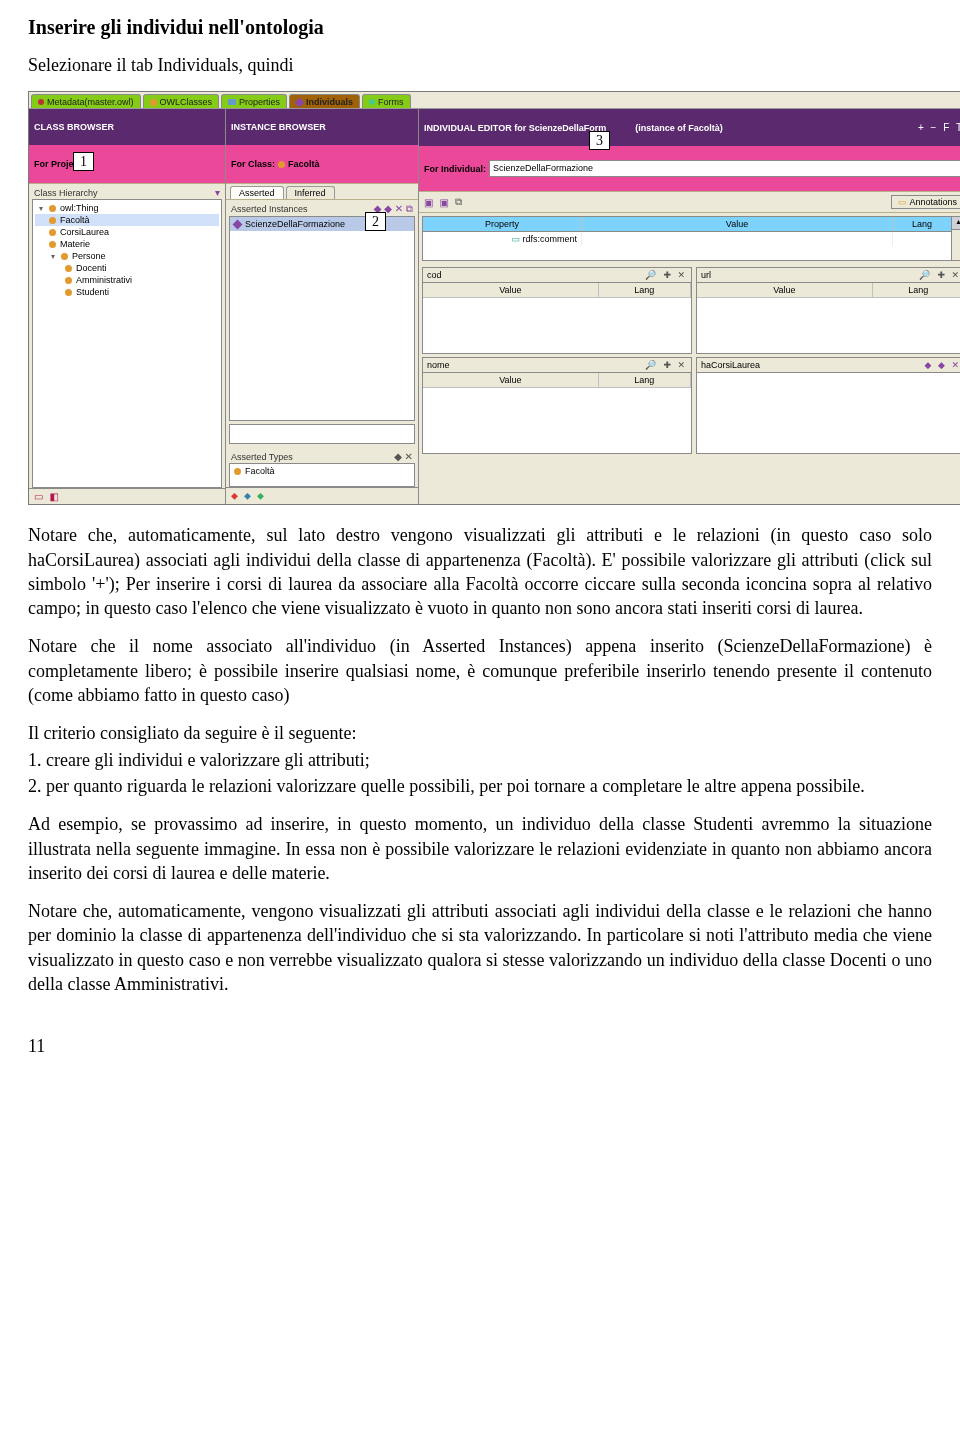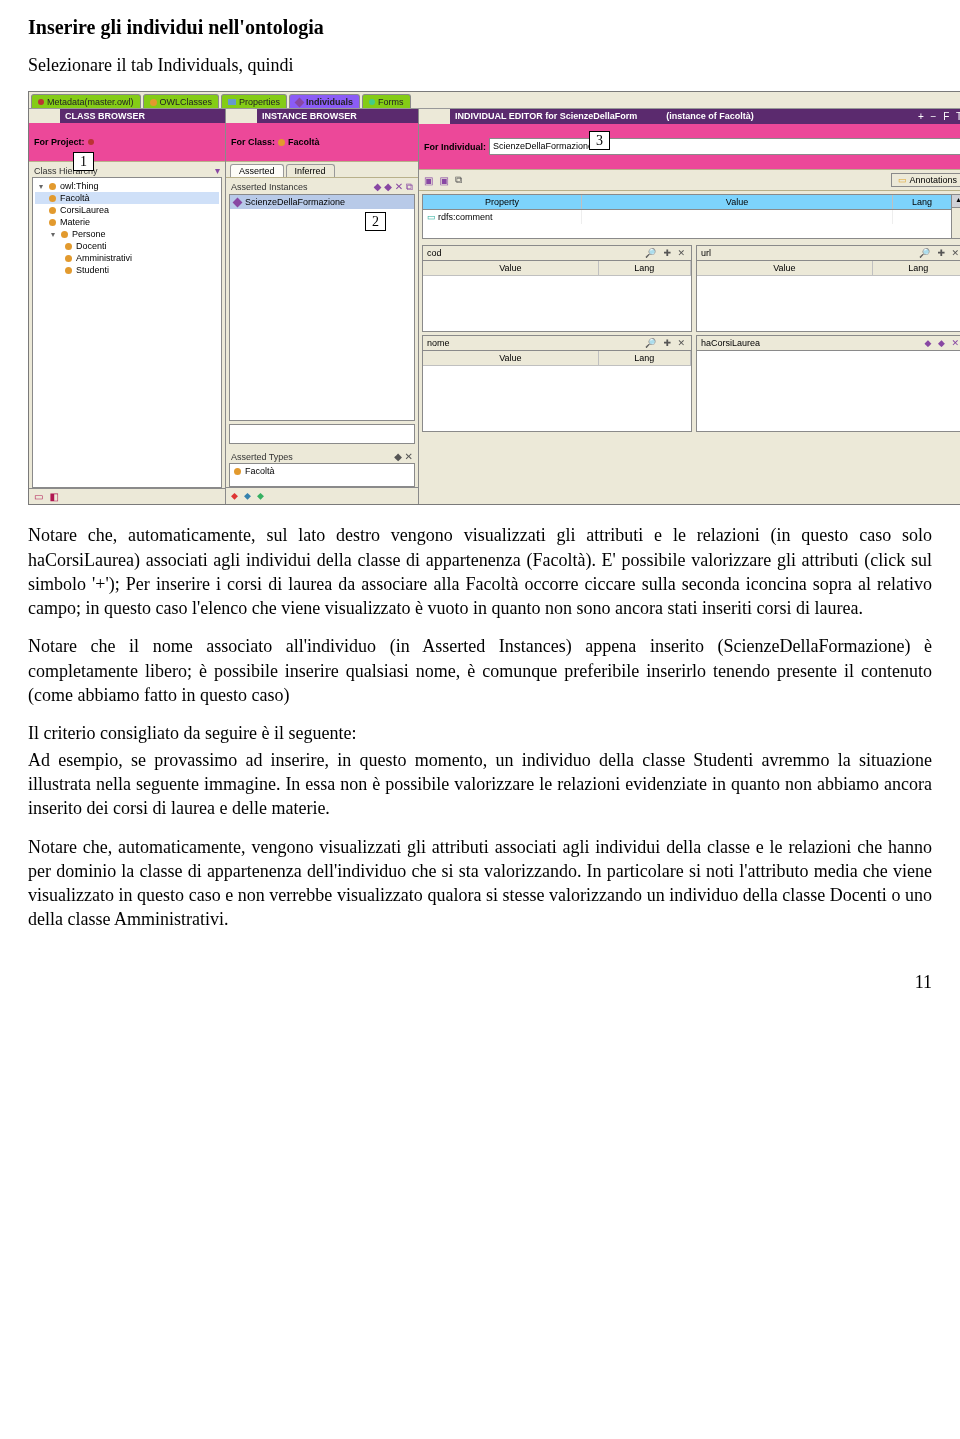--- a/index.html
+++ b/index.html
@@ -17,21 +17,21 @@
   }
   h2 {
     font-size: 20px;
     font-weight: bold;
     margin: 0 0 14px 0;
   }
   p { margin: 0 0 14px 0; line-height: 1.35; }
   p.justify { text-align: justify; }
   ol { margin: 0 0 14px 0; padding-left: 18px; }
   li { margin-bottom: 2px; text-align: justify; line-height: 1.35; }
-  .page-number { text-align: right; margin-top: 40px; font-size: 18px; }
+  .page-number { margin-top: 40px; font-size: 18px; }
 
   
   .app {
     width: 940px;
     border: 1px solid #7a7a7a;
     background: #ece9d8;
     margin: 12px 0 18px 0;
     font-family: Tahoma, Arial, sans-serif;
     font-size: 10px;
     position: relative;
@@ -48,45 +48,44 @@
     border: 1px solid #8a8a8a;
     border-bottom: none;
     padding: 2px 6px 1px 6px;
     border-radius: 3px 3px 0 0;
     display: flex;
     align-items: center;
     gap: 3px;
     font-size: 9px;
     color: #222;
   }
-  .app-tab.active { background: #8b5cf6; font-weight: bold; }
+  .app-tab.active { background: #a16207; font-weight: bold; }
   .bullet-red { width: 6px; height: 6px; background: #b33; border-radius: 50%; display:inline-block;}
   .bullet-green { width: 6px; height: 6px; background: #4c8; border-radius: 50%; display:inline-block;}
   .bullet-blue { width: 8px; height: 6px; background: #69c; display:inline-block;}
   .bullet-purple { width: 7px; height: 7px; background: #8847a3; transform: rotate(45deg); display:inline-block;}
   .bullet-orange { width: 7px; height: 7px; border-radius:50%; background: #e29a2e; display:inline-block;}
 
   .panels { display: flex; height: 395px; }
   .panel {
     border-right: 1px solid #8a8a8a;
     display: flex;
     flex-direction: column;
     background: #ece9d8;
   }
   .panel:last-child { border-right: none; }
   .panel-header {
     background: #5b2a6e;
     color: #fff;
     font-weight: bold;
     font-size: 9px;
-    padding: 2px 5px;
+    padding: 13px 5px;
     display: flex;
     justify-content: space-between;
-    align-items: flex-start;
-    margin-left: 31px;
+    align-items: center;
   }
   .panel-header .tools { color: #fff; letter-spacing: 2px; font-size: 10px; font-weight: normal;}
   .panel-sub {
     background: #ec4899;
     padding: 14px 5px;
     font-size: 9px;
     border-bottom: 1px solid #b8b08a;
     display: flex;
     align-items: center;
     gap: 3px;
@@ -335,21 +334,21 @@
 
         <div style="display:flex;">
           <div class="table" style="flex:1;margin:3px 0 3px 3px;">
             <div class="table-head">
               <div class="th" style="flex:0 0 150px;text-align:center;">Property</div>
               <div class="th">Value</div>
               <div class="th" style="flex:0 0 50px;">Lang</div>
             </div>
             <div class="table-body">
               <div class="tb-row">
-                <div class="td" style="flex:0 0 150px;"><span style="color:#2a9;">▭</span> <span>rdfs:comment</span></div>
+                <div class="td" style="flex:0 0 150px;text-align:right;"><span style="color:#2a9;">▭</span> <span>rdfs:comment</span></div>
                 <div class="td"></div>
                 <div class="td" style="flex:0 0 50px;"></div>
               </div>
             </div>
           </div>
           <div class="scroll-stub" style="margin:3px 3px 3px 0;border:1px solid #8a8a8a;border-left:0;">
             <div style="height:12px;background:#cfd1d6;border-bottom:1px solid #8a8a8a;text-align:center;font-size:8px;">▴</div>
           </div>
         </div>
 
@@ -399,18 +398,22 @@
           </div>
         </div>
       </div>
     </div>
   </div>
 
   <p class="justify">Notare che, automaticamente, sul lato destro vengono visualizzati gli attributi e le relazioni (in questo caso solo haCorsiLaurea) associati agli individui della classe di appartenenza (Facoltà). E' possibile valorizzare gli attributi (click sul simbolo '+'); Per inserire i corsi di laurea da associare alla Facoltà occorre ciccare sulla seconda iconcina sopra al relativo campo; in questo caso l'elenco che viene visualizzato è vuoto in quanto non sono ancora stati inseriti corsi di laurea.</p>
   <p class="justify">Notare che il nome associato all'individuo (in Asserted Instances) appena inserito (ScienzeDellaFormazione) è completamente libero; è possibile inserire qualsiasi nome, è comunque preferibile inserirlo tenendo presente il contenuto (come abbiamo fatto in questo caso)</p>
 
   <p style="margin-bottom:2px;">Il criterio consigliato da seguire è il seguente:</p>
+  <ol>
+    <li>creare gli individui e valorizzare gli attributi;</li>
+    <li>per quanto riguarda le relazioni valorizzare quelle possibili, per poi tornare a completare le altre appena possibile.</li>
+  </ol>
 
   <p class="justify">Ad esempio, se provassimo ad inserire, in questo momento, un individuo della classe Studenti avremmo la situazione illustrata nella seguente immagine. In essa non è possibile valorizzare le relazioni evidenziate in quanto non abbiamo ancora inserito dei corsi di laurea e delle materie.</p>
   <p class="justify">Notare che, automaticamente, vengono visualizzati gli attributi associati agli individui della classe e le relazioni che hanno per dominio la classe di appartenenza dell'individuo che si sta valorizzando. In particolare si noti l'attributo media che viene visualizzato in questo caso e non verrebbe visualizzato qualora si stesse valorizzando  un individuo della classe Docenti o uno della classe Amministrativi.</p>
 
   <div class="page-number">11</div>
 </div>
 
 </body></html>

